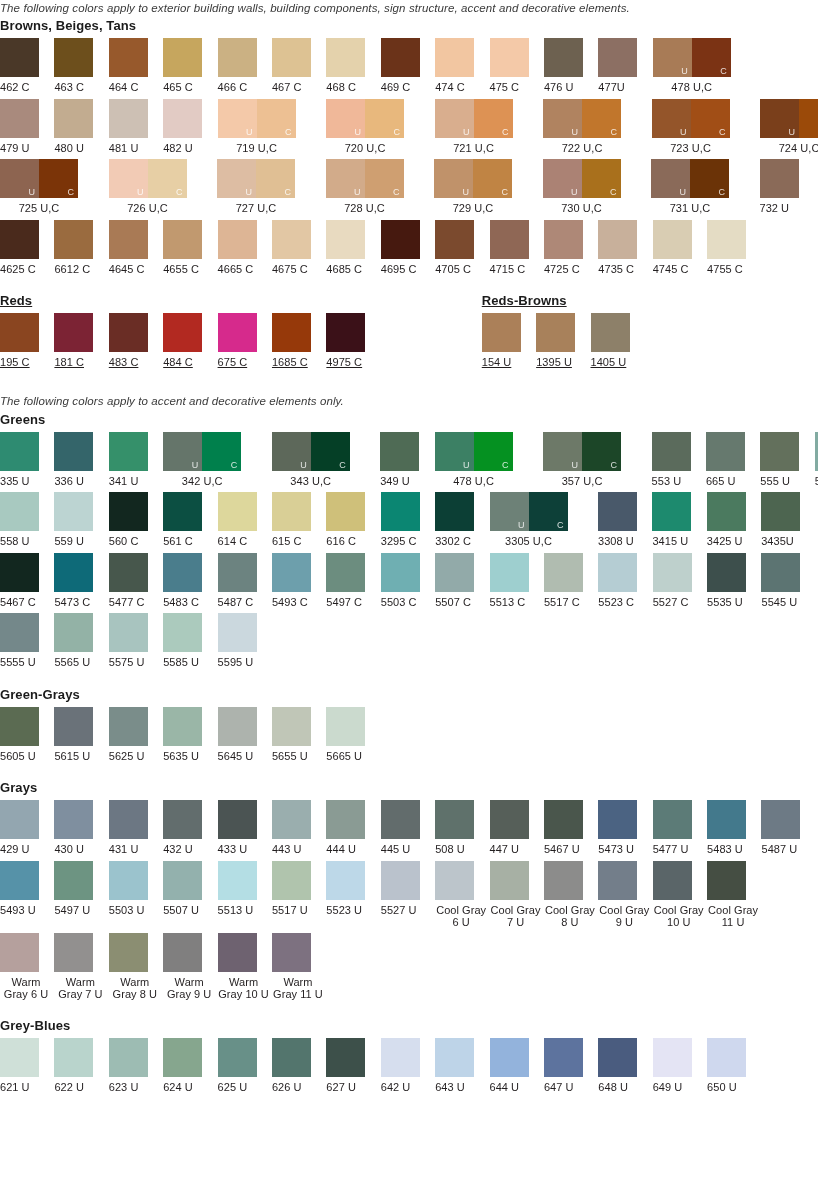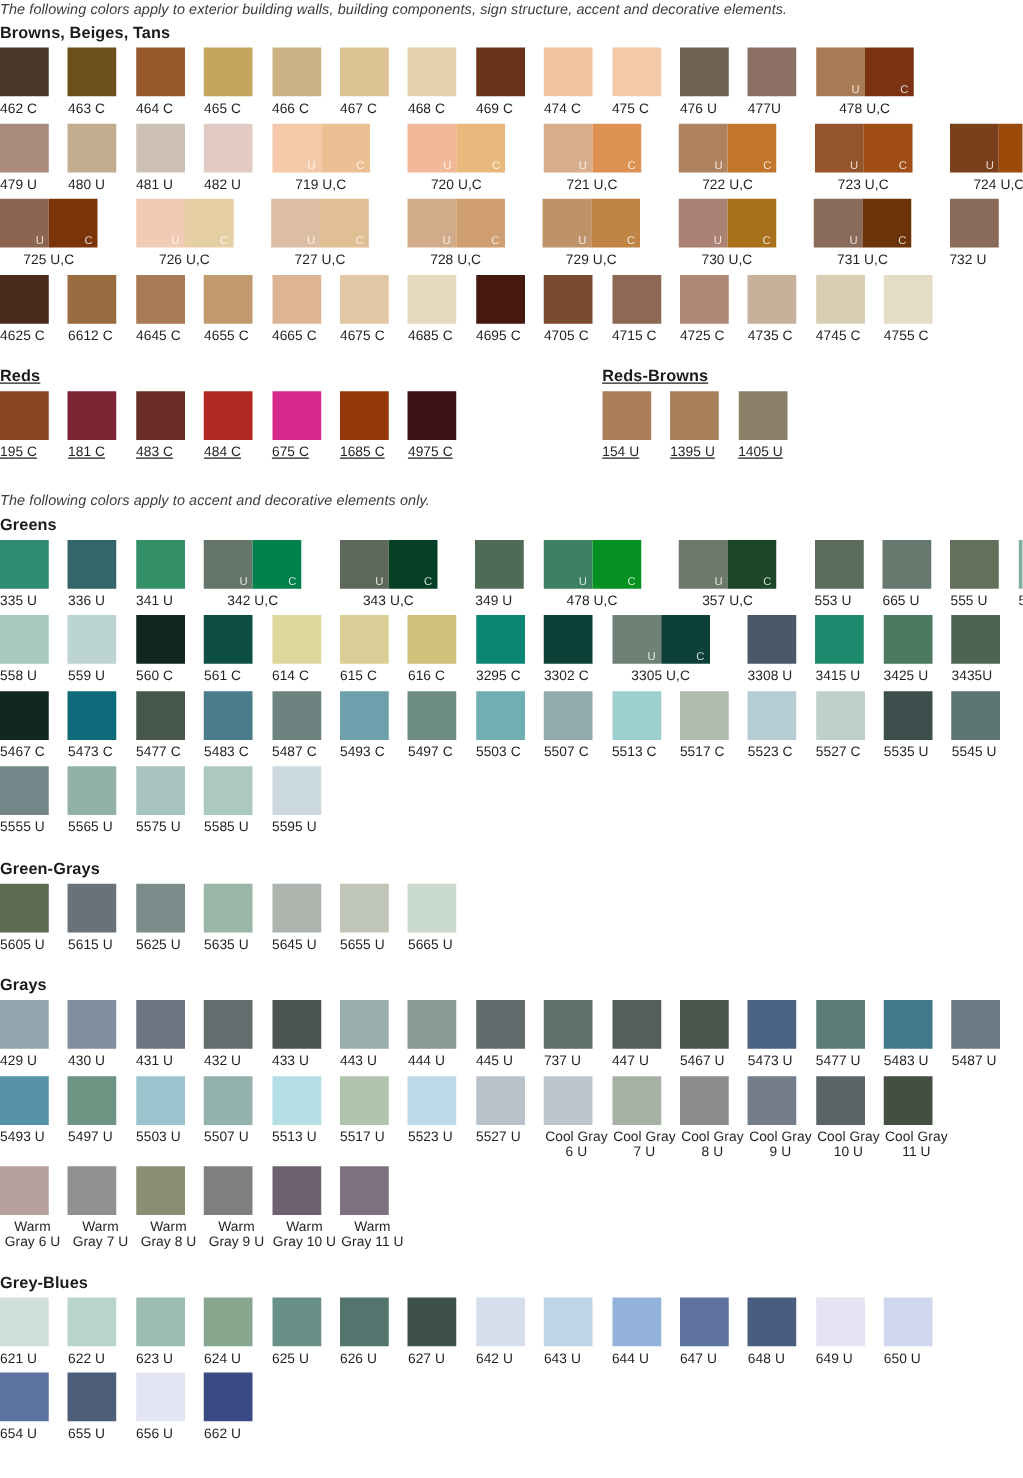--- a/index.html
+++ b/index.html
@@ -968,21 +968,21 @@
           <div class="cell">
             <div class="chip-wrap">
               <span class="chip" style="background: rgb(98, 108, 108);"></span>
             </div>
             <div class="caption">445 U</div>
           </div>
           <div class="cell">
             <div class="chip-wrap">
               <span class="chip" style="background: rgb(95, 113, 107);"></span>
             </div>
-            <div class="caption">737 U</div>
+            <div class="caption">508 U</div>
           </div>
           <div class="cell">
             <div class="chip-wrap">
               <span class="chip" style="background: rgb(86, 95, 89);"></span>
             </div>
             <div class="caption">447 U</div>
           </div>
           <div class="cell">
             <div class="chip-wrap">
               <span class="chip" style="background: rgb(74, 86, 76);"></span>
@@ -1225,42 +1225,16 @@
             </div>
             <div class="caption">649 U</div>
           </div>
           <div class="cell">
             <div class="chip-wrap">
               <span class="chip" style="background: rgb(207, 216, 238);"></span>
             </div>
             <div class="caption">650 U</div>
           </div>
         </div>
-        <div class="row">
-          <div class="cell">
-            <div class="chip-wrap">
-              <span class="chip" style="background: rgb(92, 115, 162);"></span>
-            </div>
-            <div class="caption">654 U</div>
-          </div>
-          <div class="cell">
-            <div class="chip-wrap">
-              <span class="chip" style="background: rgb(78, 93, 122);"></span>
-            </div>
-            <div class="caption">655 U</div>
-          </div>
-          <div class="cell">
-            <div class="chip-wrap">
-              <span class="chip" style="background: rgb(228, 229, 243);"></span>
-            </div>
-            <div class="caption">656 U</div>
-          </div>
-          <div class="cell">
-            <div class="chip-wrap">
-              <span class="chip" style="background: rgb(58, 74, 132);"></span>
-            </div>
-            <div class="caption">662 U</div>
-          </div>
-        </div>
       </div>
   </div>
 
 </div>
 
 </body></html>

